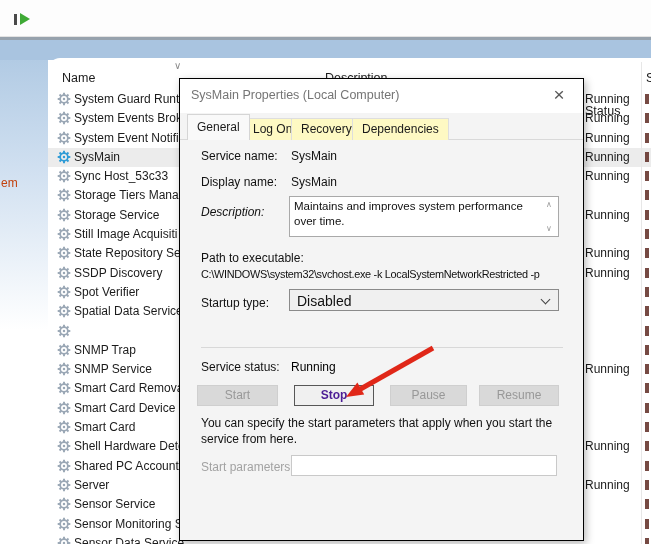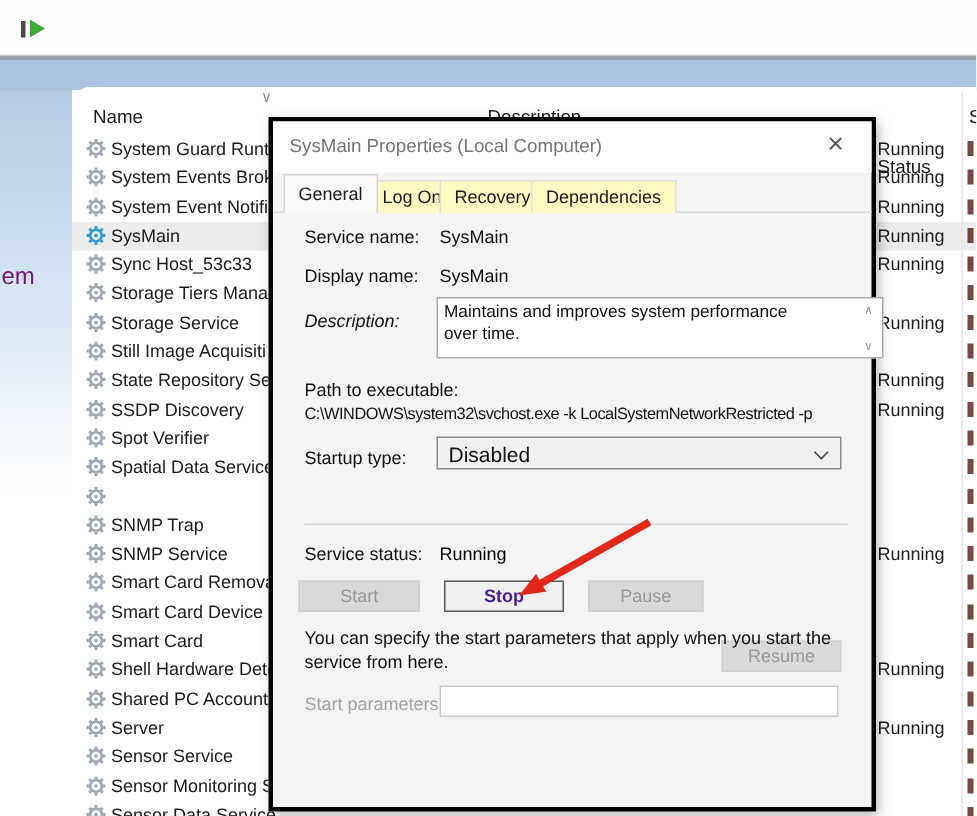--- a/index.html
+++ b/index.html
@@ -10,21 +10,21 @@
   .toolbar { position:absolute; left:0; top:0; width:651px; height:37px; background:#fdfdfd; border-bottom:1px solid #e3e3e3; }
   .run-icon { position:absolute; left:14px; top:13px; width:18px; height:13px; }
   .run-icon .bar { position:absolute; left:0; top:1px; width:3px; height:11px; background:#4a4a4a; }
   .run-icon .tri { position:absolute; left:6px; top:0; width:0; height:0;
     border-top:6.5px solid transparent; border-bottom:6.5px solid transparent; border-left:10px solid #3faa36; }
 
   .topline { position:absolute; left:0; top:37px; width:651px; height:3px; background:#97a2ad; }
   .band   { position:absolute; left:0; top:40px; width:651px; height:20px; background:#a9c4e0; }
   .left-gradient { position:absolute; left:0; top:60px; width:48px; height:300px;
     background:linear-gradient(#b2cbe4 0%, #cfdff0 35%, #ffffff 90%); }
-  .left-fragment { position:absolute; left:1px; top:176px; color:#701a75; font-size:16px; }
+  .left-fragment { position:absolute; left:1px; top:176px; color:#c2410c; font-size:12px; }
 
   
   .listpanel { position:absolute; left:48px; top:58px; width:603px; height:486px; background:#fff; border-radius:12px 0 0 0; }
   .col-sep { position:absolute; left:593px; top:4px; width:1px; height:482px; background:#e7e7e7; }
   .lp-header { position:absolute; left:0; top:10px; width:603px; height:22px; color:#1b1b1b; font-size:12.5px; }
   .h-name { position:absolute; left:14px; top:3px; }
   .h-desc { position:absolute; left:277px; top:3px; }
   .h-status { position:absolute; left:537px; top:3px;margin-top:33px; }
   .h-next { position:absolute; left:598px; top:3px; overflow:hidden; width:5px; }
   .sort-glyph { position:absolute; left:126px; top:-8px; color:#8c8c8c; font-size:10px; }
@@ -32,39 +32,39 @@
   .rows { position:absolute; left:0; top:32px; width:603px; }
   .row { position:relative; width:603px; height:19.3px; font-size:12px; color:#1b1b1b; }
   .row.selected { background:#ececec; }
   .row .gear { position:absolute; left:9px; top:2px; width:14px; height:14px; }
   .row .svc-name { position:absolute; left:26px; top:2px; white-space:nowrap; }
   .row .svc-status { position:absolute; left:537px; top:2px; }
   .row .clip-mark { position:absolute; left:597px; top:4px; width:4px; height:10px; background:#5e2a22; opacity:.85; }
 
   
   .dialog { position:absolute; left:179px; top:78px; width:405px; height:463px; background:#f4f4f4;
-    border:3px solid #000000; box-shadow:2px 3px 8px rgba(0,0,0,0.28); }
+    border:1px solid #000000; box-shadow:2px 3px 8px rgba(0,0,0,0.28); }
   .titlebar { position:absolute; left:0; top:0; width:100%; height:34px; background:#fff; }
   .title-text { position:absolute; left:11px; top:9px; font-size:12.5px; color:#757575; }
   .close-x { position:absolute; right:11px; top:3px; width:26px; height:26px; text-align:center; line-height:26px;
     font-size:19px; color:#595959; cursor:pointer; }
 
   .tabstrip { position:absolute; left:0; top:34px; width:100%; height:27px; border-bottom:1px solid #d9d9d9; }
   .tab { position:absolute; top:5px; height:22px; padding:0 9px; line-height:21px; font-size:12px; color:#1b1b1b;
     background:#fef9c3; border:1px solid #dedede; border-bottom:none; }
   .tab.active { top:1px; height:26px; line-height:25px; background:#f9f9f9; border-color:#d5d5d5; z-index:2; }
   .tab-0 { left:7px; } .tab-1 { left:63px; } .tab-2 { left:111px; } .tab-3 { left:172px; }
 
   .content { position:absolute; left:0; top:61px; width:100%; height:402px; font-size:12px; color:#111; }
   .lbl { position:absolute; left:21px; white-space:nowrap; }
   .val { position:absolute; left:111px; white-space:nowrap; }
   .lbl-sname { top:9px; } .val-sname { top:9px; }
   .lbl-dname { top:35px; } .val-dname { top:35px; }
   .lbl-desc { top:65px;font-style:italic; }
-  .desc-box { position:absolute; left:109px; top:56px; width:298px; height:41px; background:#fff; border:1px solid #a9a9a9; }
+  .desc-box { position:absolute; left:109px; top:56px; width:270px; height:41px; background:#fff; border:1px solid #a9a9a9; }
   .desc-text { position:absolute; left:4px; top:2px; width:248px; font-size:11.5px; line-height:1.3; color:#111; }
   .desc-scroll { position:absolute; right:1px; top:0; width:14px; height:100%; color:#9a9a9a; font-size:8px; text-align:center; }
   .desc-scroll .up { position:absolute; top:3px; left:3px; }
   .desc-scroll { } .desc-scroll .dn { position:absolute; bottom:3px; left:3px; }
 
   .lbl-path { top:111px; }
   .path-val { position:absolute; left:21px; top:128px; font-size:10.9px; letter-spacing:-0.3px; white-space:nowrap; }
   .lbl-startup { top:156px; }
   .combo { position:absolute; left:109px; top:149px; width:270px; height:22px; background:#f0f0f0; border:1px solid #8a8a8a; }
   .combo-val { position:absolute; left:7px; top:3px; font-size:14px; }
@@ -73,21 +73,21 @@
 
   .hr { position:absolute; left:21px; top:207px; width:362px; height:1px; background:#d8d8d8; }
   .lbl-status { top:220px; } .val-status { top:220px; color:#000; }
 
   .btn { position:absolute; height:21px; text-align:center; line-height:19px; font-size:12px; }
   .btn.disabled { background:#d9d9d9; border:1px solid #cfcfcf; color:#989898; }
   .btn.stop { background:#f0f0f0; border:1px solid #575757; color:#4c1d95; font-weight:bold; }
   .btn-start { left:17px; top:245px; width:81px; }
   .btn-stop { left:114px; top:245px; width:80px; }
   .btn-pause { left:210px; top:245px; width:77px; }
-  .btn-resume { left:299px; top:245px; width:80px;margin-top:40px; }
+  .btn-resume { left:299px; top:245px; width:80px; }
 
   .hint { position:absolute; left:21px; top:276px; width:366px; line-height:1.3; color:#111; }
   .lbl-params { top:320px; color:#a2a2a2; }
   .params-input { position:absolute; left:111px; top:315px; width:266px; height:21px; background:#fff;
     border:1px solid #c9c9c9; font-size:12px; padding:0 4px; font-family:inherit; }
 
   .arrow-svg { position:absolute; left:0; top:0; width:651px; height:544px; pointer-events:none; z-index:50; }
 </style>
 </head>
 <body>

